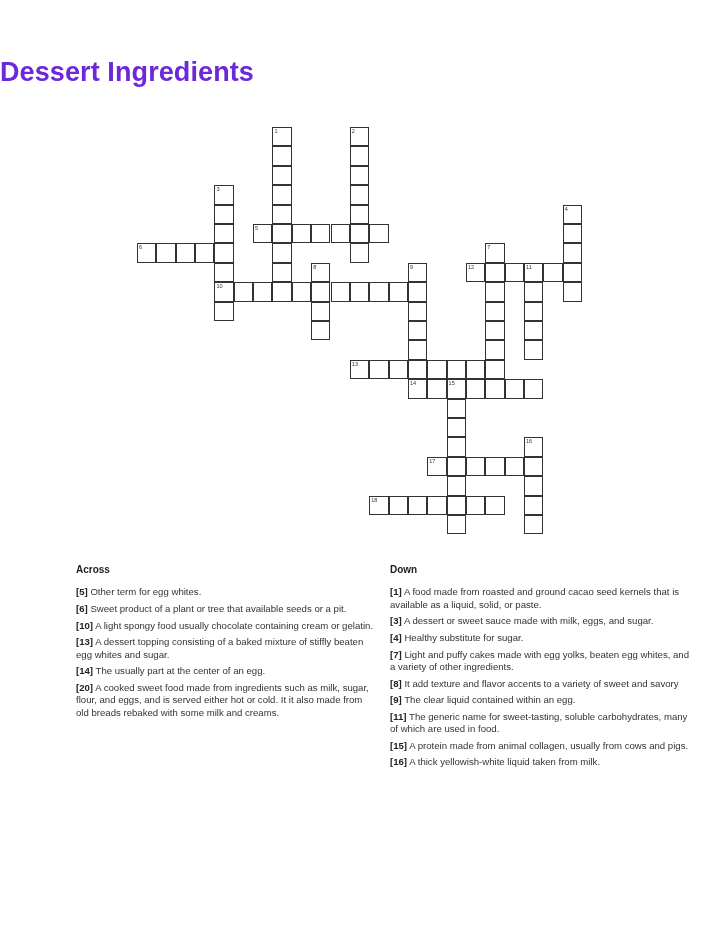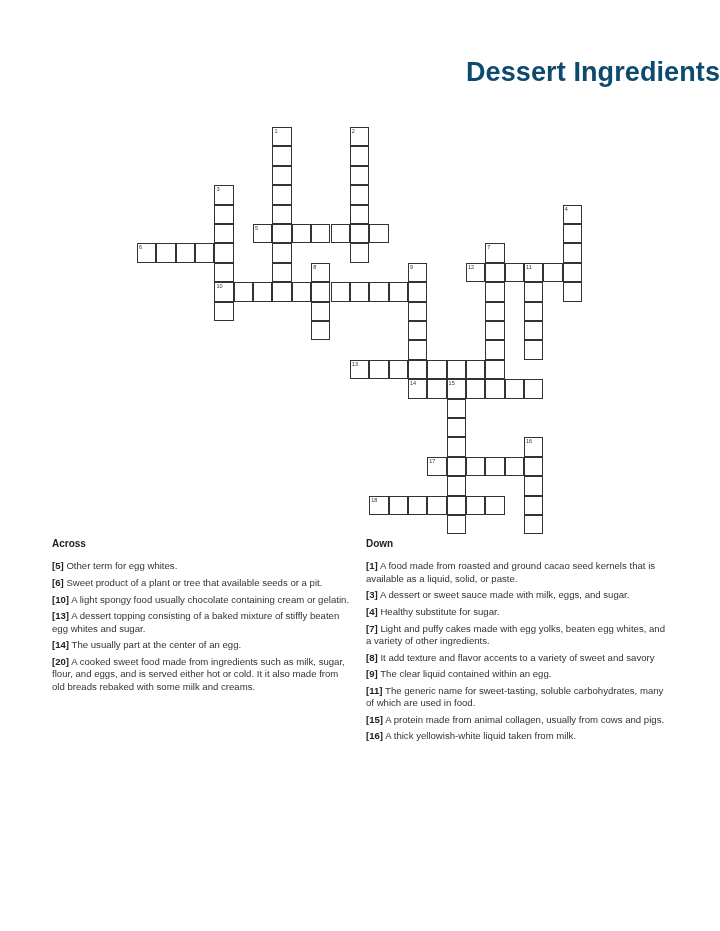--- a/index.html
+++ b/index.html
@@ -1,24 +1,24 @@
 <!DOCTYPE html>
 <html><head>
 <meta charset="utf-8">
 <style>
   html, body { margin: 0; padding: 0; background: #ffffff; }
   body { width: 720px; height: 931px; position: relative; overflow: hidden;
          font-family: "Liberation Sans", sans-serif; color: #222; }
-  .title { position: absolute; top: 57px; left: 0; width: 720px; text-align: right;
-           font-size: 27px; font-weight: bold; color: #0c4a6e; letter-spacing: 0.1px; }
+  .title { position: absolute; top: 57px; left: 0; width: 720px; text-align: left;
+           font-size: 27px; font-weight: bold; color: #6d28d9; letter-spacing: 0.1px; }
   .grid { position: absolute; left: 0; top: 0; width: 720px; height: 560px; }
   .cell { position: absolute; width: 19.35px; height: 19.4px; box-sizing: border-box;
           border: 1.6px solid #333; background: #fff; }
   .cell .num { position: absolute; left: 1px; top: 0px; font-size: 5.5px; line-height: 6px; color: #333; }
-  .clues { position: absolute; top: 538px; font-size: 9.6px; line-height: 12.4px; color: #333; }
+  .clues { position: absolute; top: 564px; font-size: 9.6px; line-height: 12.4px; color: #333; margin-left: 24px; }
   .clues.across { left: 52px; width: 300px; }
   .clues.down { left: 366px; width: 300px; }
   .clues h3 { margin: 0 0 10px 0; font-size: 10px; font-weight: bold; color: #222; }
   .clue { margin: 0 0 4.2px 0; }
   .clue b { font-weight: bold; color: #222; }
 </style>
 </head>
 <body>
 
 <div class="title">Dessert Ingredients</div>

